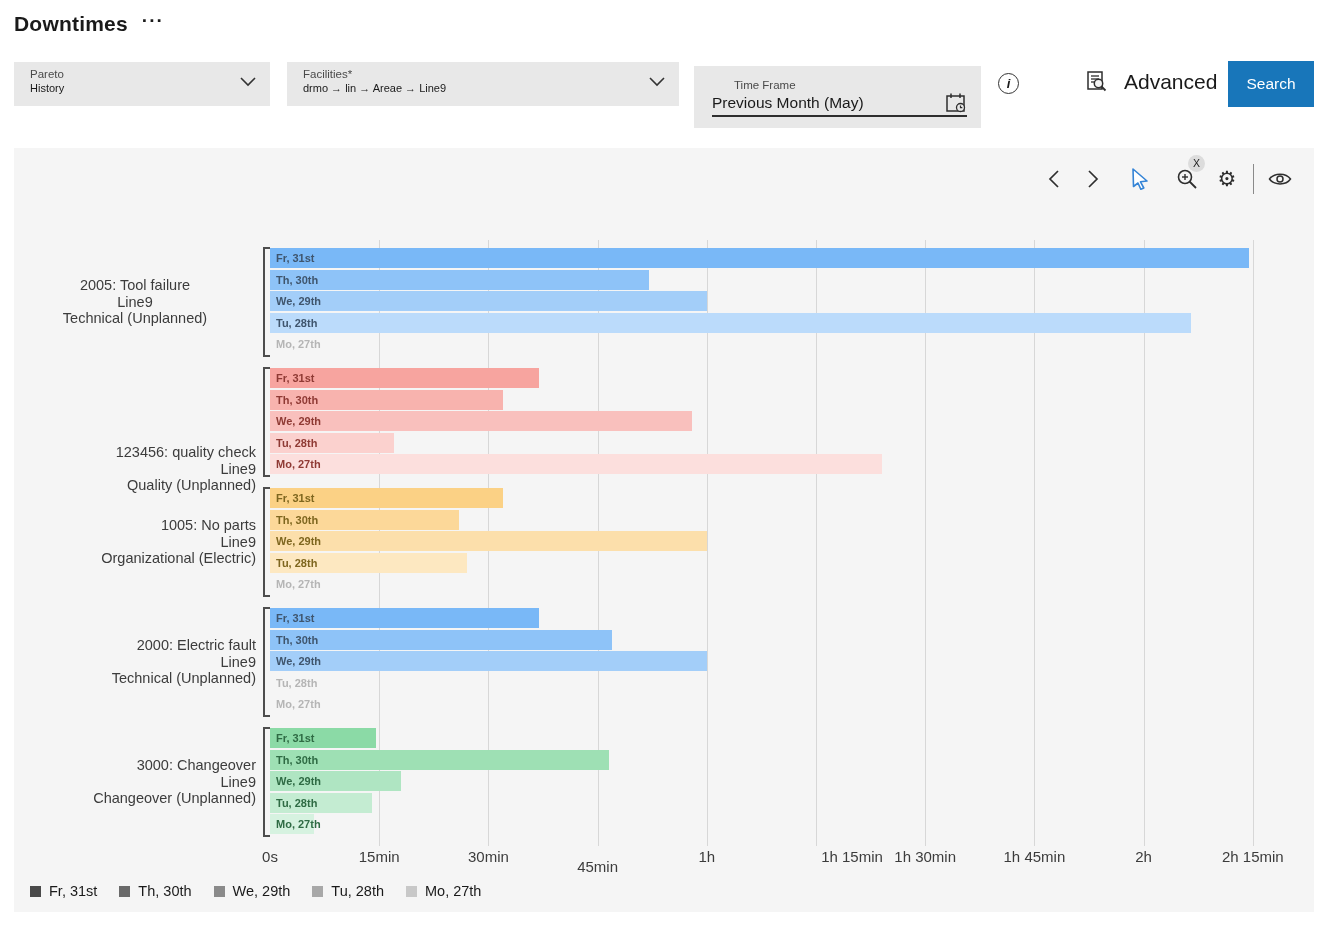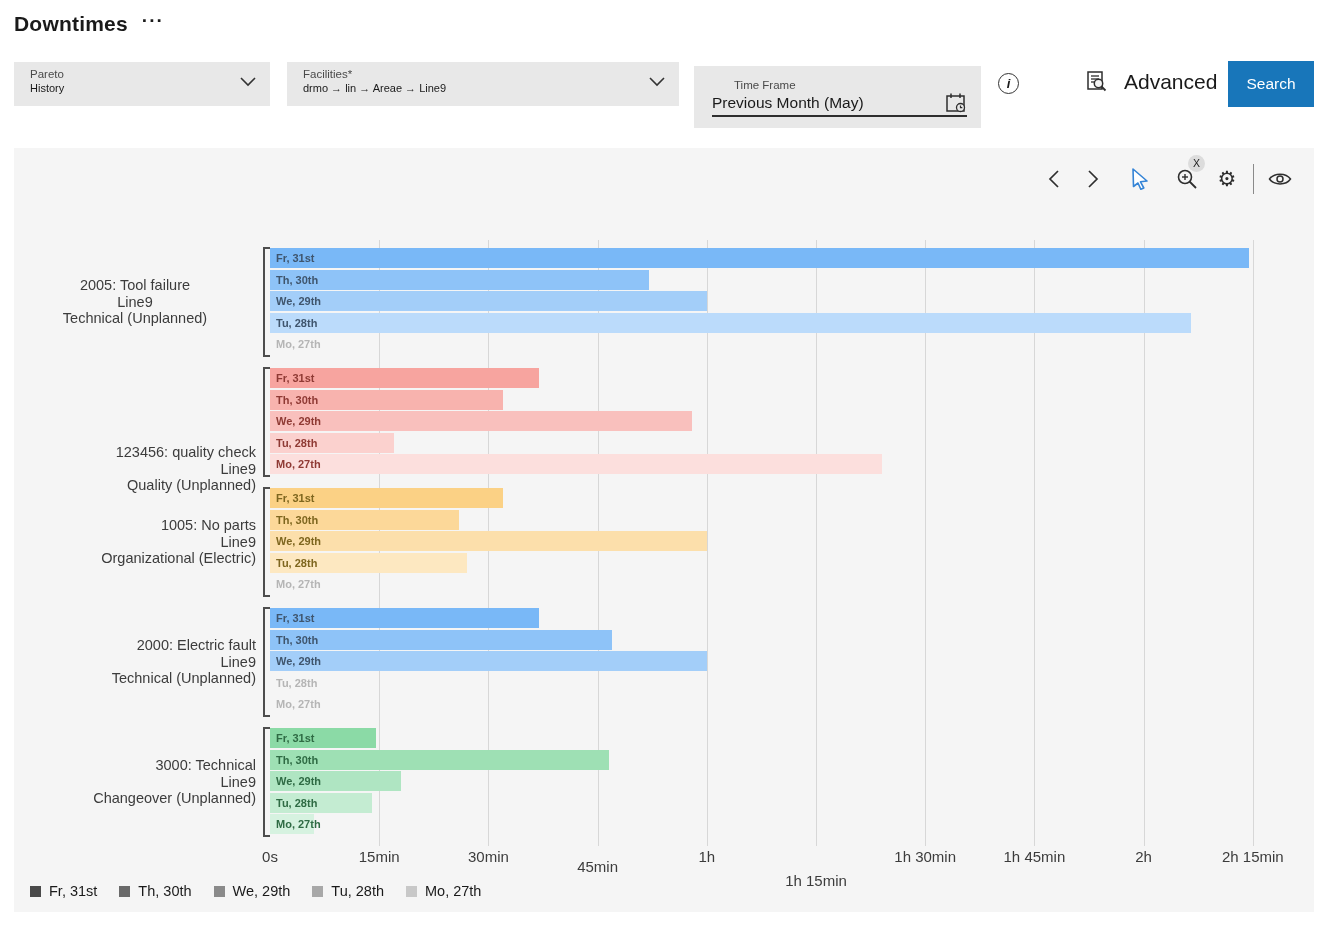--- a/index.html
+++ b/index.html
@@ -159,21 +159,21 @@
       <div class="gridline" style="left: 802px;"></div>
       <div class="gridline" style="left: 911.2px;"></div>
       <div class="gridline" style="left: 1020.4px;"></div>
       <div class="gridline" style="left: 1129.6px;"></div>
       <div class="gridline" style="left: 1238.8px;"></div>
       <div class="xlabel" style="left: 256px;">0s</div>
       <div class="xlabel" style="left: 365.2px;">15min</div>
       <div class="xlabel" style="left: 474.4px;">30min</div>
       <div class="xlabel" style="left: 583.6px; margin-top: 10px;">45min</div>
       <div class="xlabel" style="left: 692.8px;">1h</div>
-      <div class="xlabel" style="left: 802px; margin-top: 24px;">1h 15min</div>
+      <div class="xlabel" style="left: 838px;">1h 15min</div>
       <div class="xlabel" style="left: 911.2px;">1h 30min</div>
       <div class="xlabel" style="left: 1020.4px;">1h 45min</div>
       <div class="xlabel" style="left: 1129.6px;">2h</div>
       <div class="xlabel" style="left: 1238.8px;">2h 15min</div>
       <div class="bracket" style="left: 249px; top: 98.5px; height: 110px;"></div>
       <div class="grp-label" style="top: 129px; text-align: center;">
         <div>2005: Tool failure</div>
         <div>Line9</div>
         <div>Technical (Unplanned)</div>
       </div>
@@ -242,21 +242,21 @@
       <div class="bar" style="left: 256px; top: 481.5px; width: 342.16px; background: rgb(142, 195, 248);">
         <div class="bar-label" style="color: rgb(63, 85, 109);">Th, 30th</div>
       </div>
       <div class="bar" style="left: 256px; top: 503px; width: 436.8px; background: rgb(163, 206, 249);">
         <div class="bar-label" style="color: rgb(63, 85, 109);">We, 29th</div>
       </div>
       <div class="zero-label" style="left: 262px; top: 524.5px; color: rgb(181, 181, 181);">Tu, 28th</div>
       <div class="zero-label" style="left: 262px; top: 546px; color: rgb(181, 181, 181);">Mo, 27th</div>
       <div class="bracket" style="left: 249px; top: 578.5px; height: 110px;"></div>
       <div class="grp-label" style="top: 609px;">
-        <div>3000: Technical</div>
+        <div>3000: Changeover</div>
         <div>Line9</div>
         <div>Changeover (Unplanned)</div>
       </div>
       <div class="bar" style="left: 256px; top: 580px; width: 105.56px; background: rgb(139, 218, 166);">
         <div class="bar-label" style="color: rgb(47, 107, 68);">Fr, 31st</div>
       </div>
       <div class="bar" style="left: 256px; top: 601.5px; width: 338.52px; background: rgb(158, 224, 180);">
         <div class="bar-label" style="color: rgb(47, 107, 68);">Th, 30th</div>
       </div>
       <div class="bar" style="left: 256px; top: 623px; width: 131.04px; background: rgb(175, 229, 194);">

